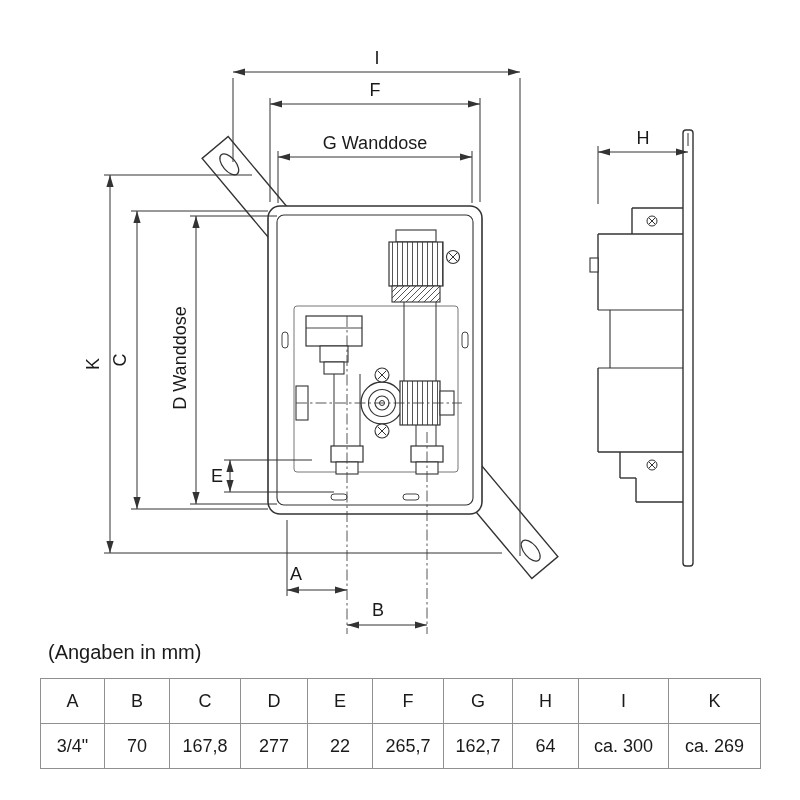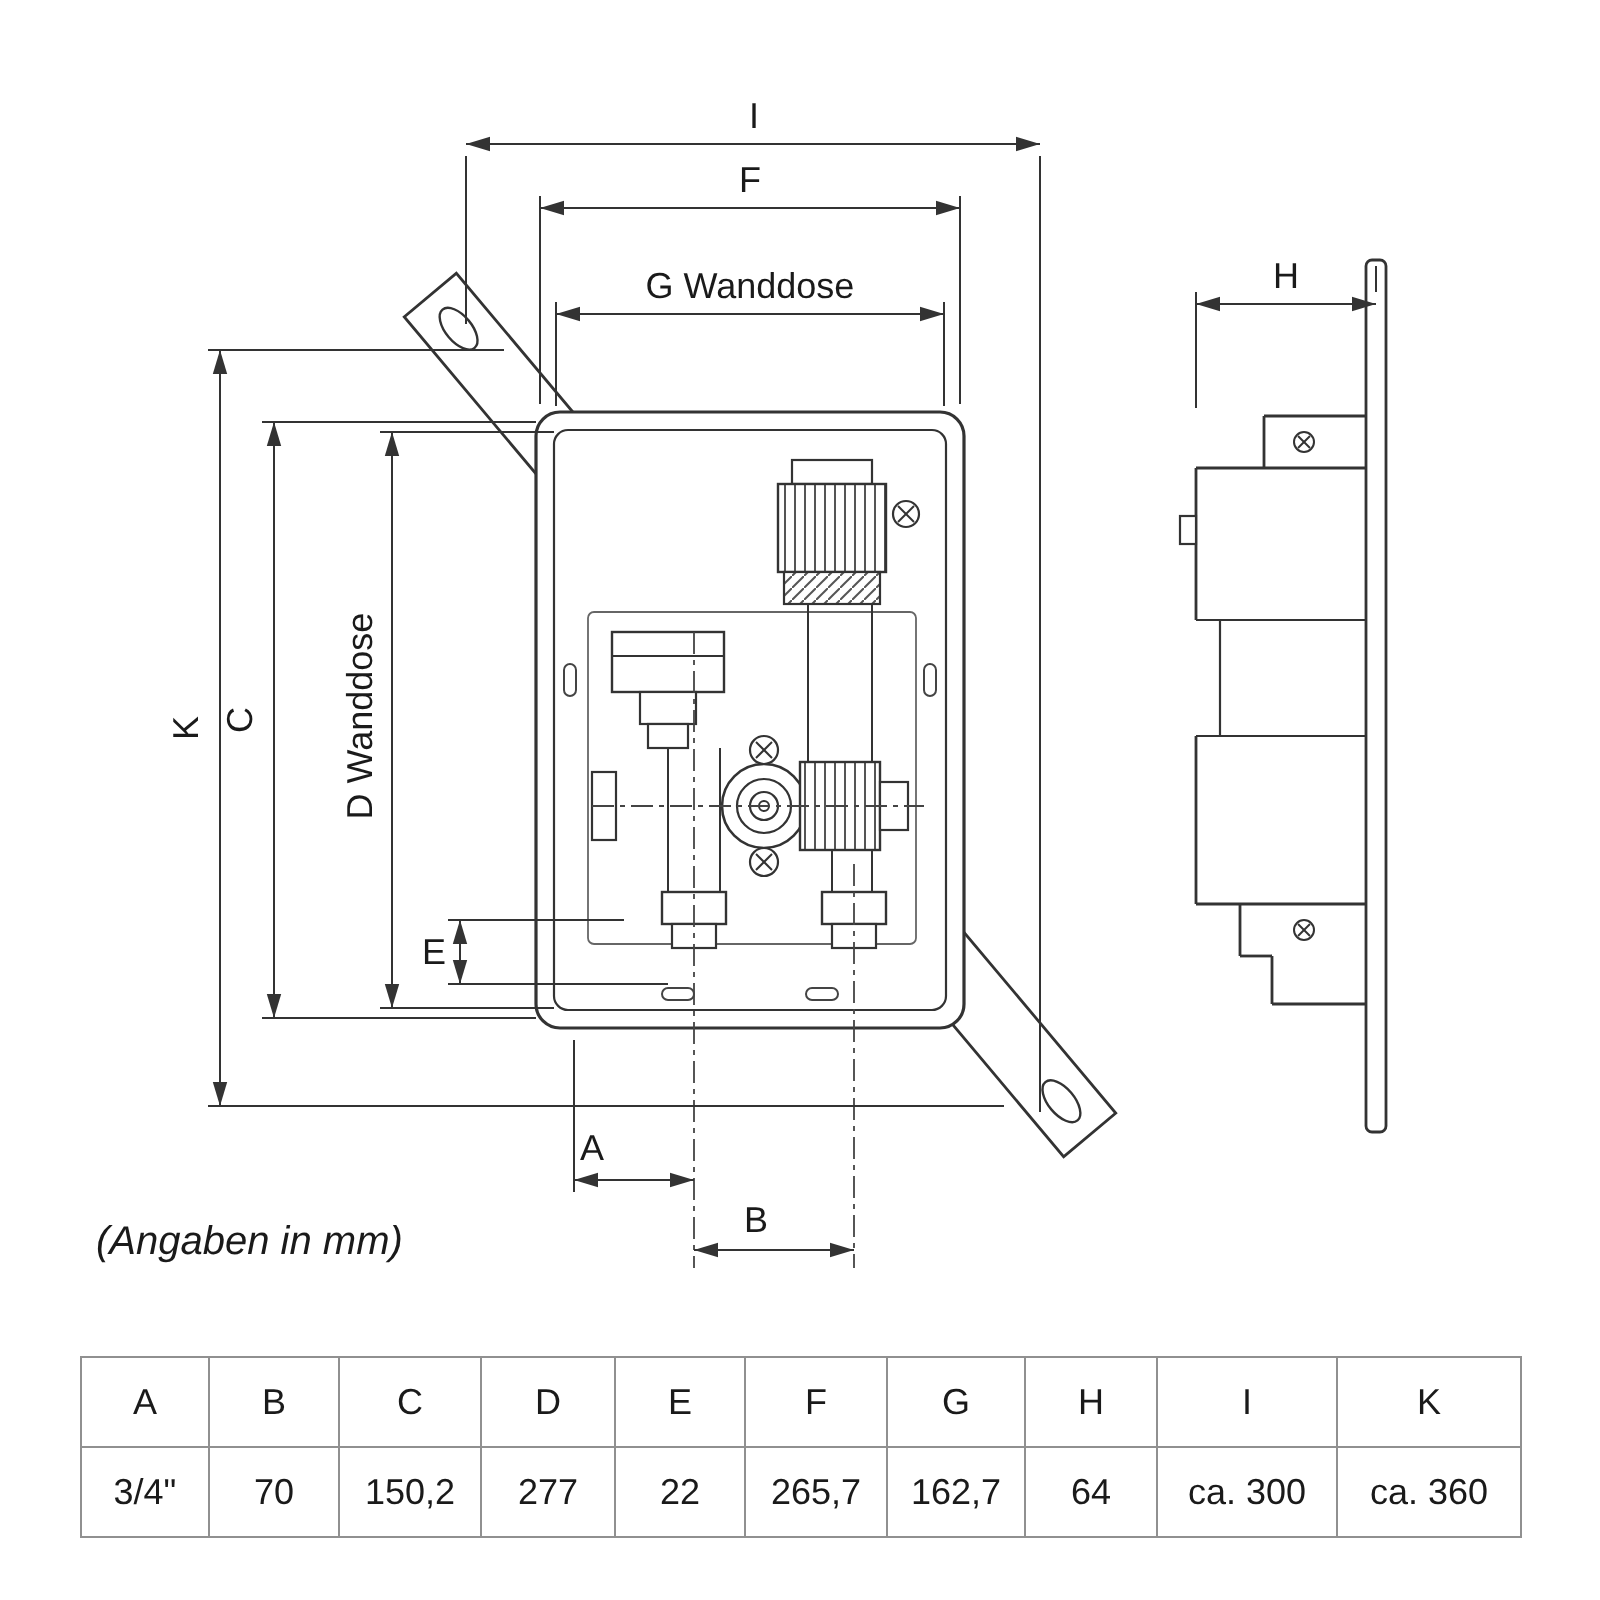--- a/index.html
+++ b/index.html
@@ -1,19 +1,19 @@
 <!DOCTYPE html>
 <html><head>
 <meta charset="utf-8">
 <style>
   html,body{margin:0;padding:0;background:#ffffff;width:800px;height:800px;overflow:hidden;}
   .page{position:relative;width:800px;height:800px;background:#fff;font-family:"Liberation Sans",sans-serif;color:#1a1a1a;}
   svg.drawing{position:absolute;left:0;top:0;}
   .dim{font-family:"Liberation Sans",sans-serif;font-size:18px;fill:#1a1a1a;text-anchor:middle;}
-  .note{position:absolute;left:48px;top:610px;font-size:20px;color:#1a1a1a;font-style:italic;}
+  .note{position:absolute;left:48px;top:641px;font-size:20px;color:#1a1a1a;}
   table.dims{position:absolute;left:40px;top:678px;width:720px;border-collapse:collapse;table-layout:fixed;}
   table.dims th, table.dims td{border:1px solid #909090;height:44px;text-align:center;vertical-align:middle;
     font-size:18px;font-weight:normal;color:#1a1a1a;padding:0;}
 </style>
 </head>
 <body>
 
 <div class="page">
 
   <svg class="drawing" width="800" height="660" viewBox="0 0 800 660">
@@ -236,25 +236,25 @@
         <th>E</th>
         <th>F</th>
         <th>G</th>
         <th>H</th>
         <th>I</th>
         <th>K</th>
       </tr>
       <tr>
         <td>3/4"</td>
         <td>70</td>
-        <td>150,2</td>
+        <td>167,8</td>
         <td>277</td>
         <td>22</td>
         <td>265,7</td>
         <td>162,7</td>
         <td>64</td>
         <td>ca. 300</td>
-        <td>ca. 360</td>
+        <td>ca. 269</td>
       </tr>
     </tbody>
   </table>
 
 </div>
 
 </body></html>

